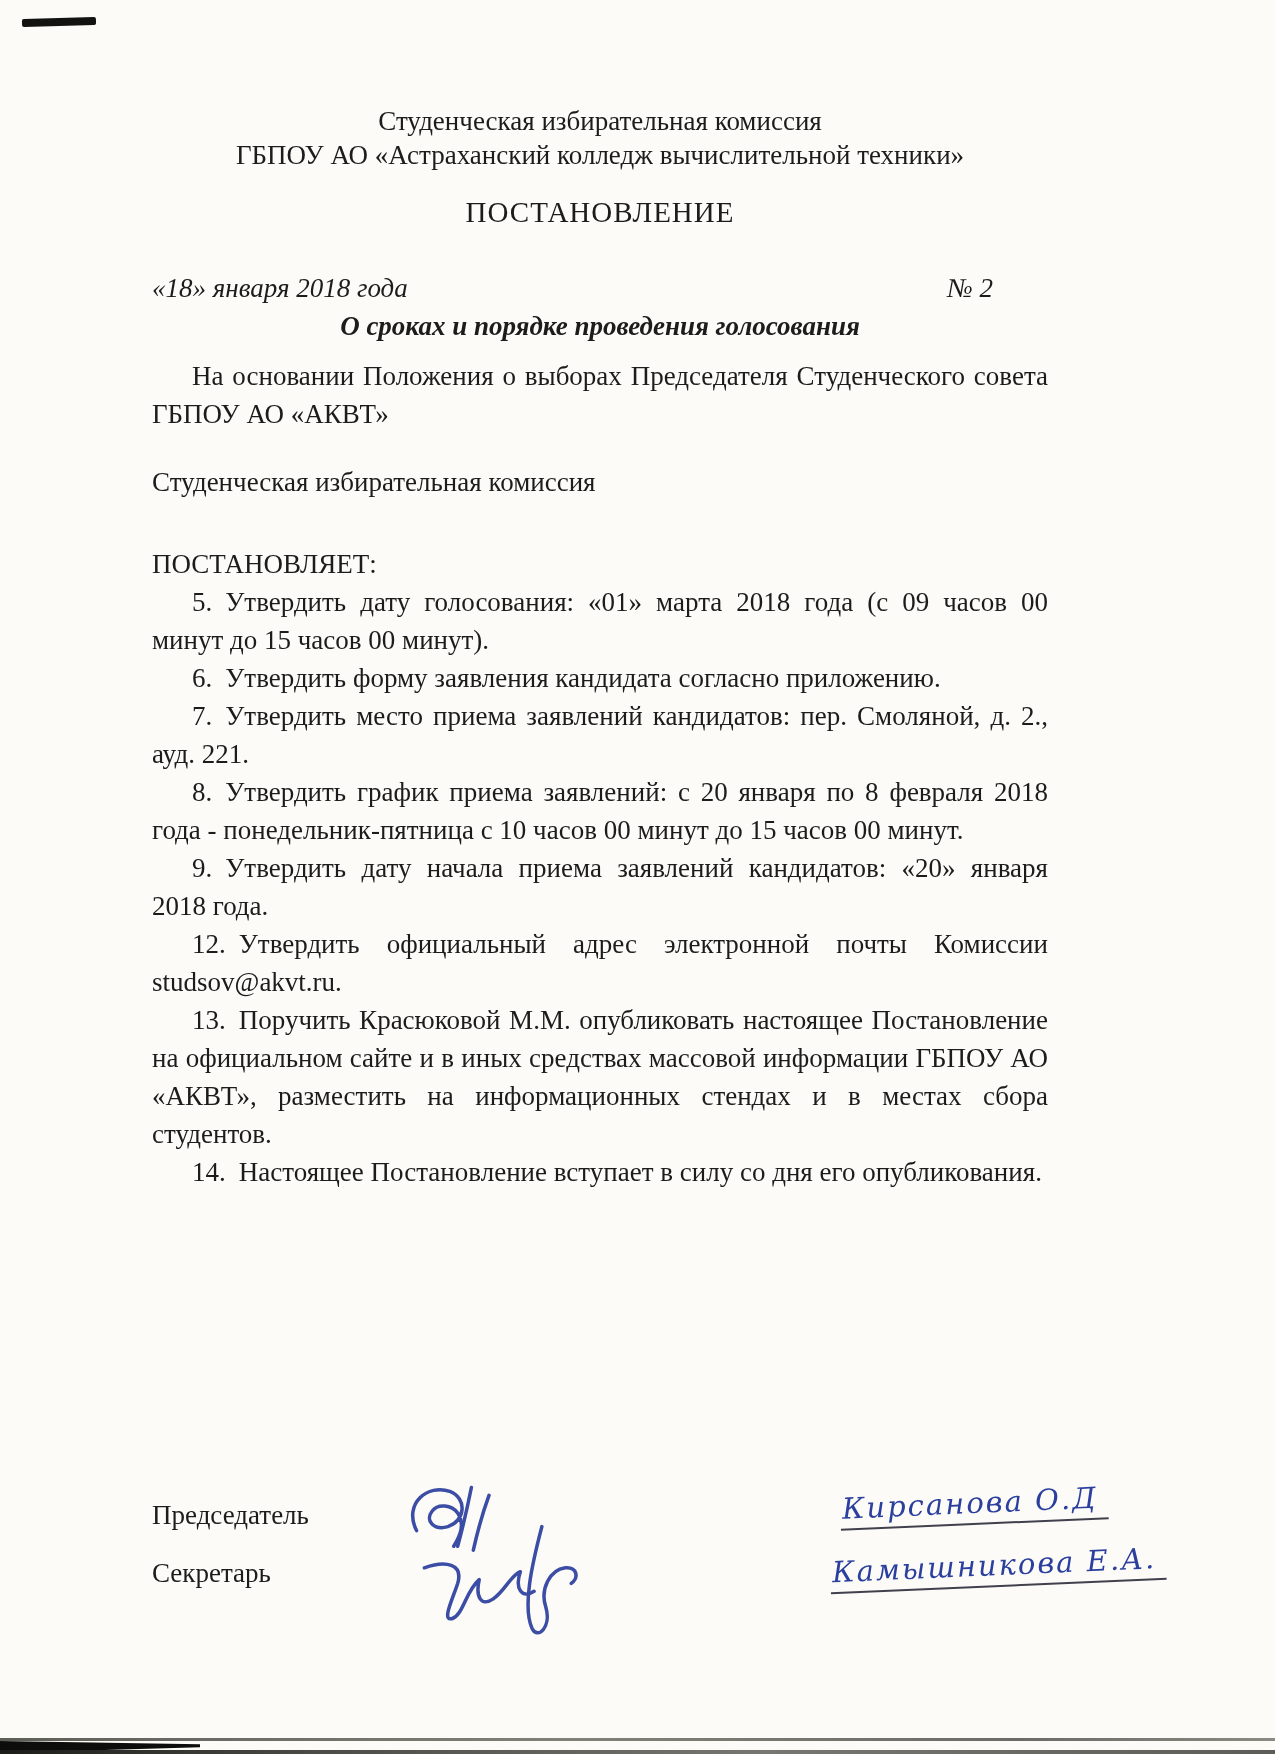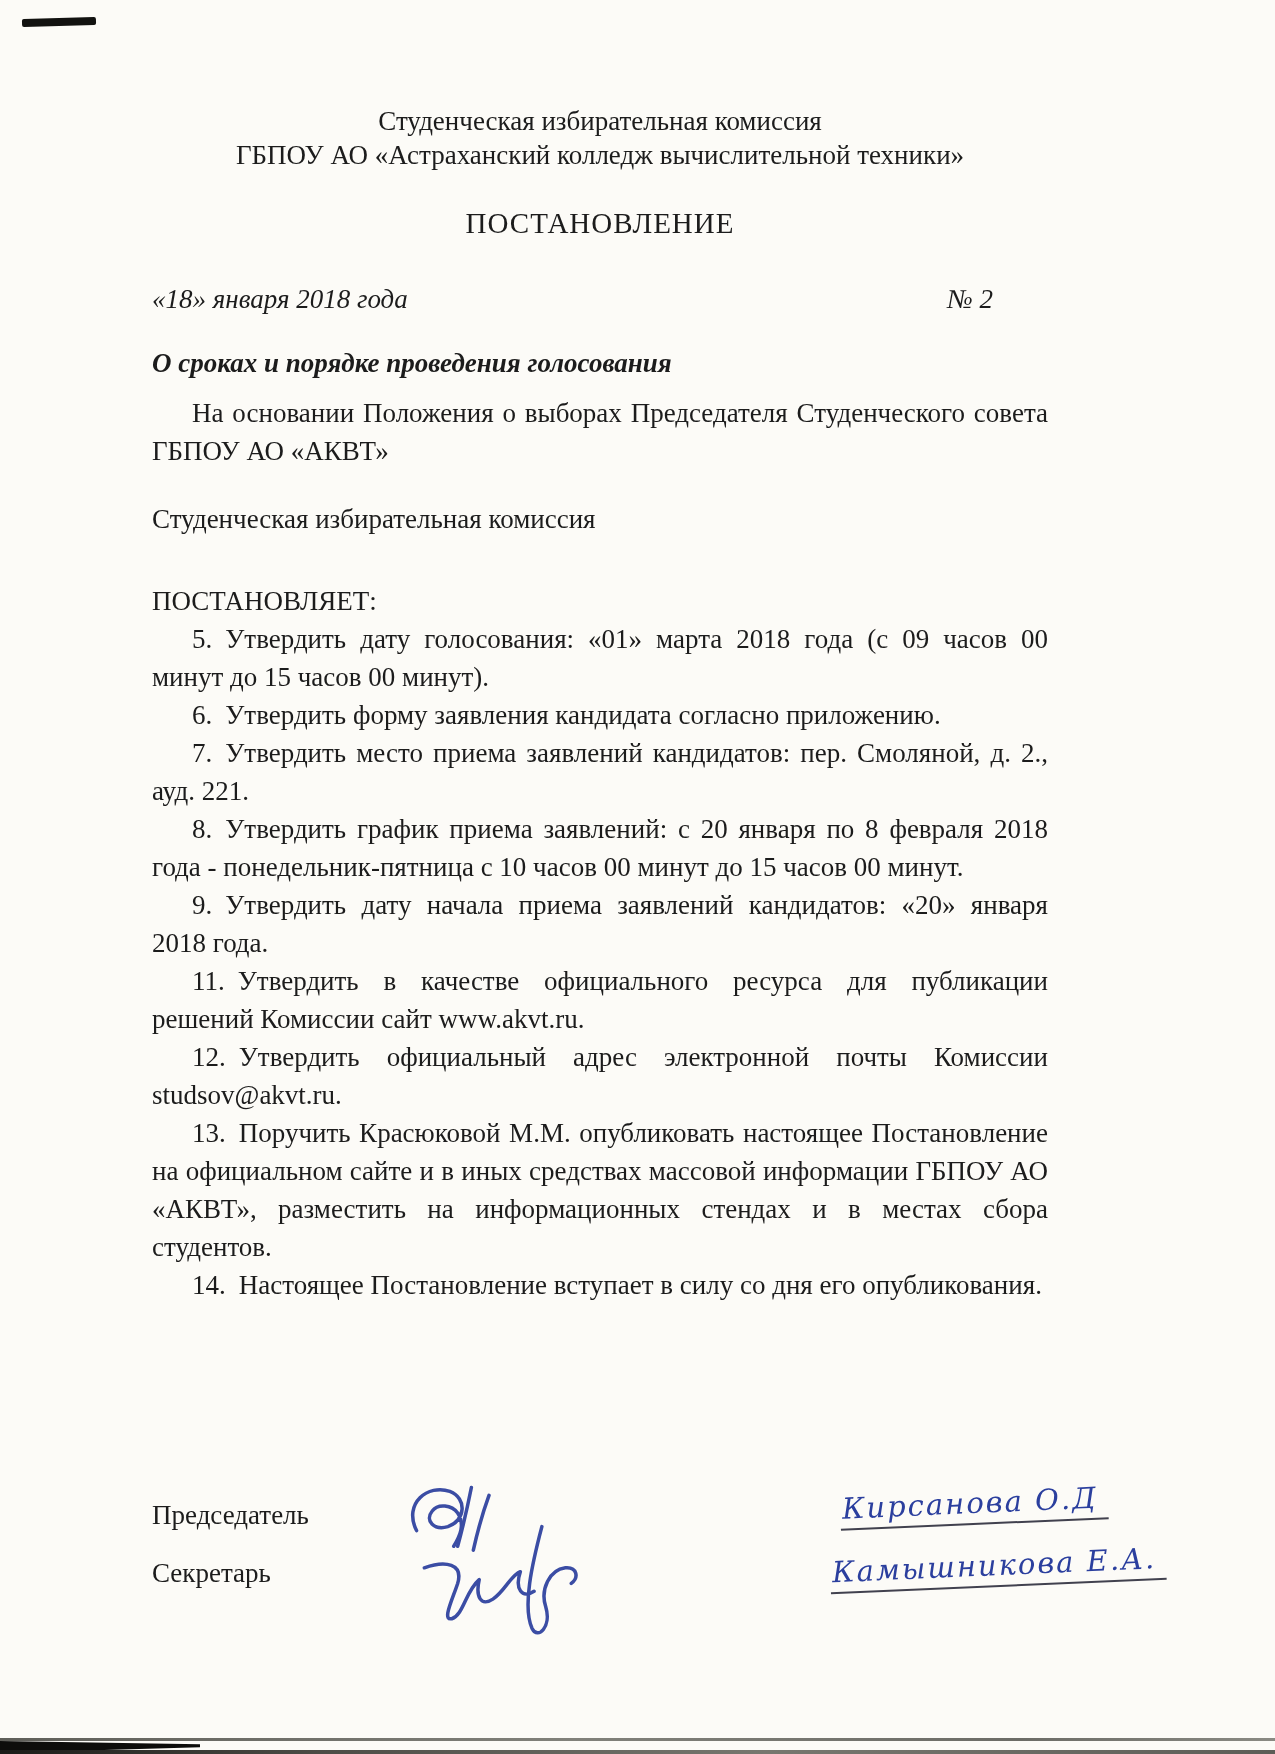--- a/index.html
+++ b/index.html
@@ -30,24 +30,24 @@
   .scan-strip-bottom {
     position:absolute; left:0; bottom:0; width:100%; height:4px;
     background:linear-gradient(to right,#1b1b18,#4c4c46 25%,#77776f 60%,#5d5d57);
   }
   
   .doc {
     position:absolute; left:152px; top:104px; width:896px;
     font-size:27px; line-height:38px;
   }
   .org { text-align:center; line-height:34px; }
-  .doc-type { text-align:center; margin-top:32px; font-size:29px; letter-spacing:1px; }
+  .doc-type { text-align:center; margin-top:21px; font-size:29px; letter-spacing:1px; }
   .date-row { display:flex; justify-content:space-between; margin-top:38px; font-style:italic;align-items:flex-end; }
   .date-row .doc-number { margin-right:55px; }
-  .subject { text-align:left; margin-top:26px; font-weight:bold; font-style:italic; }
+  .subject { text-align:center; font-weight:bold; font-style:italic; }
   .preamble { margin-top:12px; text-align:justify; text-indent:40px; }
   .commission-line { margin-top:30px; }
   .resolves { margin-top:44px; }
   .items { }
   .item { text-align:justify; text-indent:40px; }
   .item .num { padding-right:13px; }
   
   .sig-role-1 { position:absolute; left:152px; top:1500px; font-size:27px; }
   .sig-role-2 { position:absolute; left:152px; top:1558px; font-size:27px; }
   .sig-script { position:absolute; left:395px; top:1472px; width:235px; height:172px; }
@@ -89,21 +89,20 @@
     <p class="commission-line">Студенческая избирательная комиссия</p>
 
     <p class="resolves">ПОСТАНОВЛЯЕТ:</p>
 
     <div class="items">
       <p class="item"><span class="num">5.</span><span>Утвердить дату голосования: «01» марта 2018 года (с 09 часов 00 минут до 15 часов 00 минут).</span></p>
       <p class="item"><span class="num">6.</span><span>Утвердить форму заявления кандидата согласно приложению.</span></p>
       <p class="item"><span class="num">7.</span><span>Утвердить место приема заявлений кандидатов: пер. Смоляной, д. 2., ауд. 221.</span></p>
       <p class="item"><span class="num">8.</span><span>Утвердить график приема заявлений: с 20 января по 8 февраля 2018 года - понедельник-пятница с 10 часов 00 минут до 15 часов 00 минут.</span></p>
       <p class="item"><span class="num">9.</span><span>Утвердить дату начала приема заявлений кандидатов: «20» января 2018 года.</span></p>
-      <p class="item"><span class="num">11.</span><span>Утвердить в качестве официального ресурса для публикации решений Комиссии сайт www.akvt.ru.</span></p>
       <p class="item"><span class="num">12.</span><span>Утвердить официальный адрес электронной почты Комиссии studsov@akvt.ru.</span></p>
       <p class="item"><span class="num">13.</span><span>Поручить Красюковой М.М. опубликовать настоящее Постановление на официальном сайте и в иных средствах массовой информации ГБПОУ АО «АКВТ», разместить на информационных стендах и в местах сбора студентов.</span></p>
       <p class="item"><span class="num">14.</span><span>Настоящее Постановление вступает в силу со дня его опубликования.</span></p>
     </div>
   </div>
 
   <div class="sig-role-1">Председатель</div>
   <div class="sig-role-2">Секретарь</div>
 
   <svg class="sig-script" viewBox="0 0 240 172" xmlns="http://www.w3.org/2000/svg">

